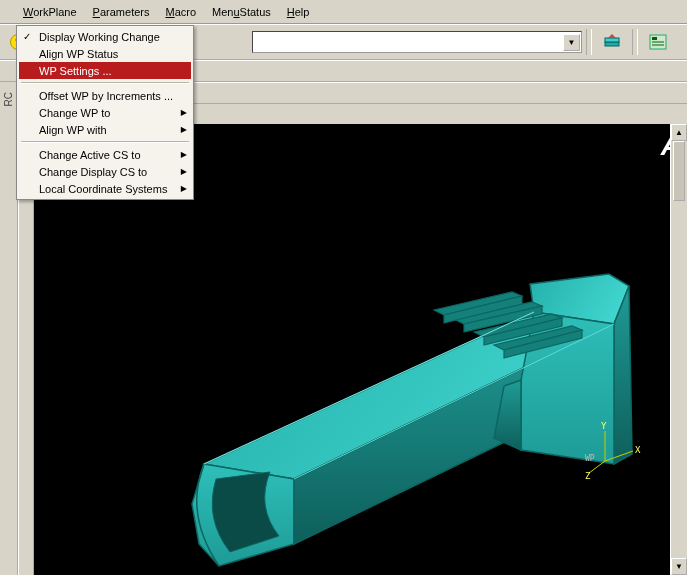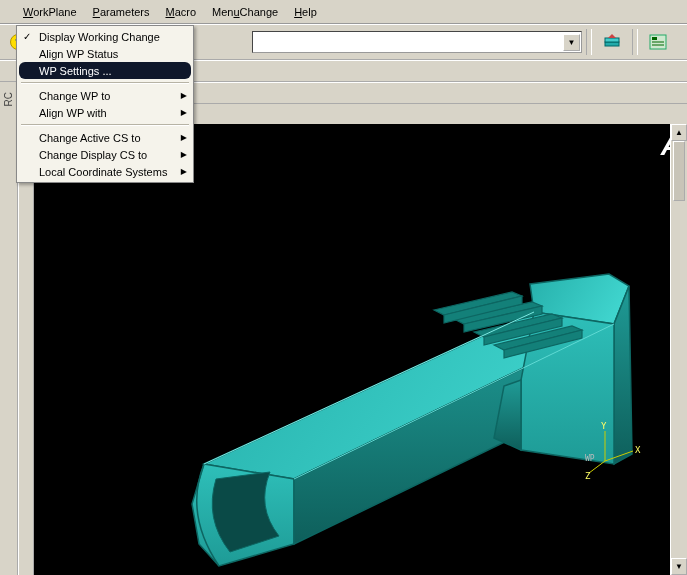--- a/index.html
+++ b/index.html
@@ -17,40 +17,40 @@
     .second-row { height: 22px; background: #d8d4c8; border-top: 1px solid #fff; border-bottom: 1px solid #aaa; }
     .third-row { height: 22px; background: #d8d4c8; border-top: 1px solid #fff; border-bottom: 1px solid #aaa; }
     .left-vert { position: absolute; left: 0; top: 82px; width: 18px; bottom: 0; background: #d8d4c8; border-right: 1px solid #aaa; display: flex; flex-direction: column; align-items: center; padding-top: 10px; }
     .left-vert span { writing-mode: vertical-rl; transform: rotate(180deg); font-size: 10px; color: #444; }
     .thin-col { position: absolute; left: 18px; top: 104px; width: 16px; bottom: 0; background: #d8d4c8; border-right: 1px solid #aaa; border-left: 1px solid #fff; }
     .viewport { position: absolute; left: 34px; top: 124px; right: 0; bottom: 0; background: #000; }
     .viewport svg { width: 100%; height: 100%; }
     
     .dropdown { position: absolute; left: 16px; top: 25px; width: 178px; background: #f5f3eb; border: 1px solid #888; box-shadow: 2px 2px 3px rgba(0,0,0,0.3); z-index: 100; padding: 2px; }
     .dd-item { height: 17px; display: flex; align-items: center; padding-left: 20px; padding-right: 16px; cursor: default; position: relative; }
-    .dd-item.highlighted { background: #0f172a; color: #fff; border-radius: 6px; }
+    .dd-item.highlighted { background: #b91c1c; color: #fff; }
     .dd-item .check { position: absolute; left: 4px; font-size: 10px; }
     .dd-item .arrow { position: absolute; right: 4px; font-size: 8px; }
     .dd-sep { height: 1px; margin: 3px 2px; border-top: 1px solid #b7b3a5; border-bottom: 1px solid #fff; }
     
     .axis { position: absolute; right: 42px; bottom: 92px; color: #0f0; font-family: monospace; font-size: 10px; }
     
     .wm { position: absolute; right: 6px; top: 6px; color: #fff; font-family: Arial, sans-serif; font-size: 28px; font-style: italic; font-weight: bold; }
     .scroll-v { position: absolute; right: 0; top: 0; bottom: 0; width: 17px; background: #d8d4c8; border-left: 1px solid #fff; }
     .scroll-thumb { position: absolute; top: 17px; left: 2px; right: 2px; height: 60px; background: #c8c4b8; border: 1px outset #fff; }
     .scroll-btn { position: absolute; left: 0; right: 0; height: 17px; background: #d8d4c8; border: 1px outset #fff; display: flex; align-items: center; justify-content: center; font-size: 8px; }
   </style>
 </head>
 <body>
 
 <div class="menubar">
   <div class="menubar-item"><u>W</u><span></span><span>orkPlane</span></div>
   <div class="menubar-item"><u>P</u><span>arameters</span></div>
   <div class="menubar-item"><u>M</u><span>acro</span></div>
-  <div class="menubar-item">Men<u>u</u><span>Change</span></div>
+  <div class="menubar-item">Men<u>u</u><span>Status</span></div>
   <div class="menubar-item"><u>H</u><span>elp</span></div>
 </div>
 
 <div class="toolbar-row">
   <div class="toolbar-left">
     <span style="background:#ffde00;border-radius:50%;width:16px;height:16px;display:inline-flex;align-items:center;justify-content:center;font-weight:bold;color:#0055aa;border:1px solid #b19500;">?</span>
   </div>
   <div class="combo-area">
     <div class="combo">
       <div class="combo-dropdown-btn">▼</div>
@@ -155,20 +155,23 @@
     <span>Display Working Change</span>
   </div>
   <div class="dd-item">
     <span>Align WP Status</span>
   </div>
   <div class="dd-item highlighted">
     <span>WP Settings ...</span>
   </div>
   <div class="dd-sep"></div>
   <div class="dd-item">
+    <span>Offset WP by Increments ...</span>
+  </div>
+  <div class="dd-item">
     <span>Change WP to</span>
     <span class="arrow">▶</span>
   </div>
   <div class="dd-item">
     <span>Align WP with</span>
     <span class="arrow">▶</span>
   </div>
   <div class="dd-sep"></div>
   <div class="dd-item">
     <span>Change Active CS to</span>

